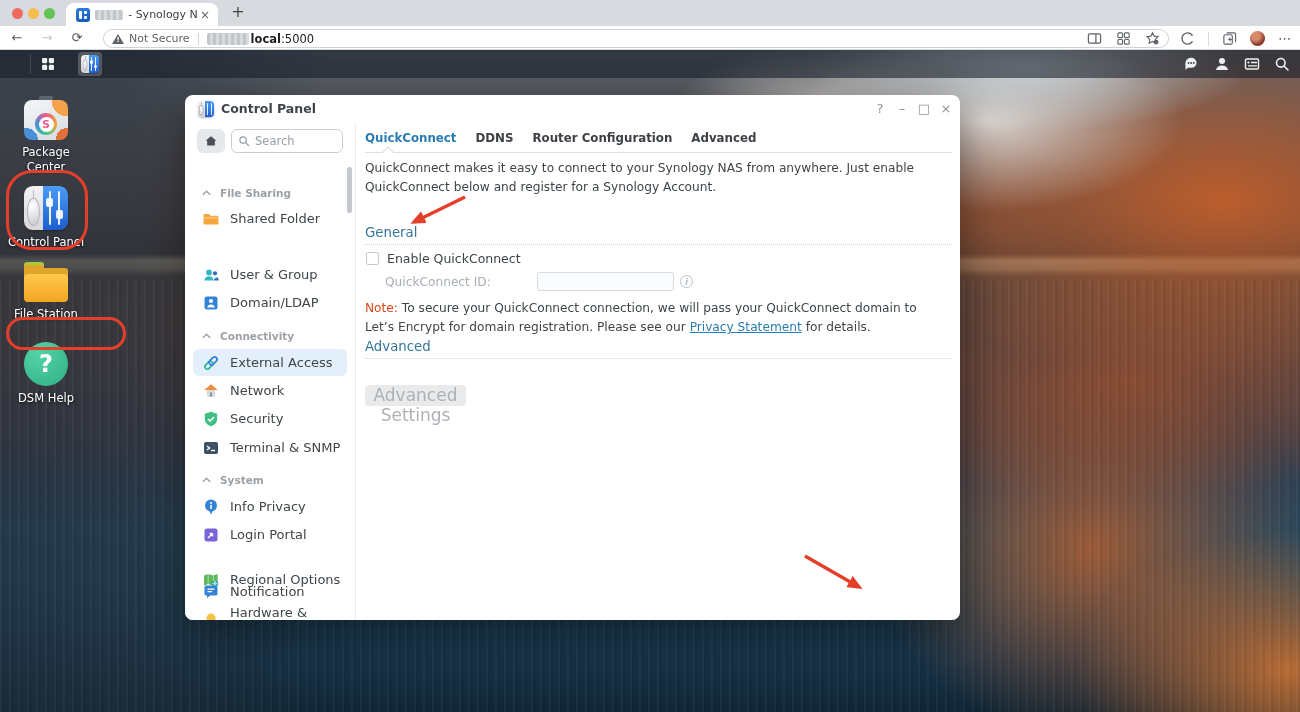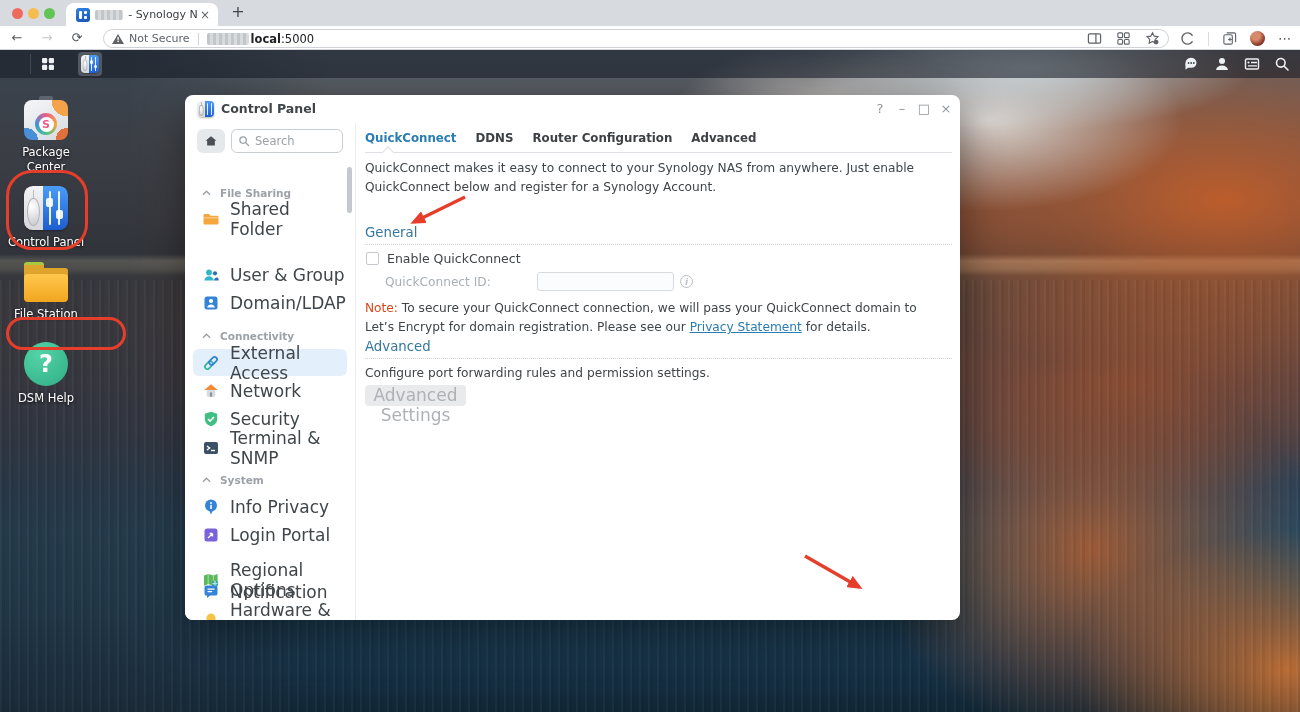--- a/index.html
+++ b/index.html
@@ -111,21 +111,21 @@
   .tb-ico { position:absolute; left:13px; top:6px; }
   .tb-title { position:absolute; left:36px; top:0; line-height:28px; font-weight:bold; font-size:12.5px; color:#3f4549; }
   .winctl { position:absolute; top:0; height:28px; line-height:27px; width:20px; text-align:center; color:#8f959b; font-size:13px; }
   .sidebar { position:absolute; left:0; top:28px; width:170px; bottom:0; background:#fff; }
   .home-btn { position:absolute; left:12px; top:6px; width:28px; height:24px; background:#e6e9ec; border-radius:6px; display:flex; align-items:center; justify-content:center; }
   .search-box { position:absolute; left:46px; top:6px; width:112px; height:24px; border:1px solid #c9ced3; border-radius:6px; display:flex; align-items:center; padding:0 6px; gap:5px; background:#fff; }
   .search-box input { border:none; outline:none; width:70px; font-size:11.5px; font-family:inherit; color:#3f4549; background:transparent; }
   .search-box input::placeholder { color:#9aa0a6; }
   .sb-scroll { position:absolute; left:162px; top:44px; width:5px; height:46px; border-radius:3px; background:#c5c8cc; }
   .sec-hd { position:absolute; left:0; width:170px; height:24px; display:flex; align-items:center; gap:9px; padding-left:17px; color:#9ba1a7; font-size:10.5px; font-weight:bold; }
-  .sb-item { position:absolute; left:8px; width:154px; height:27px; display:flex; align-items:center; gap:10px; padding-left:9px; border-radius:6px; font-size:17px; color:#3f4549; }
+  .sb-item { position:absolute; left:8px; width:154px; height:27px; display:flex; align-items:center; gap:10px; padding-left:9px; border-radius:6px; font-size:13px; color:#3f4549; }
   .sb-item.sel { background:#e3effa;align-items:center; }
   .sico { width:18px; height:18px; flex:0 0 auto; display:block; }
   .content { position:absolute; left:170px; top:28px; right:0; bottom:0; border-left:1px solid #ebedef; }
   .tabs { position:absolute; left:9px; top:8px; display:flex; gap:19px; }
   .ptab { font-size:11.8px; font-weight:bold; color:#3d4145; }
   .ptab.active { color:#2a7db3; }
   .tab-line { position:absolute; left:9px; right:8px; top:29px; height:1px; background:#dcdfe3; }
   .tab-caret { position:absolute; left:28px; top:25px; width:8px; height:8px; background:#fff; border-left:1px solid #dcdfe3; border-top:1px solid #dcdfe3; transform:rotate(45deg); }
   .desc { position:absolute; left:9px; top:36px; width:580px; font-size:12.2px; line-height:1.58; color:#3f4549; }
   .heading { position:absolute; left:9px; font-size:13.3px; color:#35779f; }
@@ -477,21 +477,20 @@
       </div>
 
       <div class="qcid-label" style="top:152px;">QuickConnect ID:</div>
       <div class="qcid-input" style="top:149px;"></div>
       <div class="info-i" style="top:152px;">i</div>
 
       <p class="note" style="top:176px;"><span class="nlab">Note:</span><span> To secure your QuickConnect connection, we will pass your QuickConnect domain to Let’s Encrypt for domain registration. Please see our </span><a>Privacy Statement</a><span> for details.</span></p>
 
       <div class="heading" style="top:216px;">Advanced</div>
       <div class="dotline" style="top:235px;"></div>
-      <div class="abs" style="left:9px; top:243px; font-size:12.2px;">Configure port forwarding rules and permission settings.</div>
       <button class="adv-btn" style="top:262px;">Advanced Settings</button>
 
     </div>
   </div>
 
   <div class="anno ring" style="left:6px; top:120px; width:82px; height:80px;"></div>
   <div class="anno ring" style="left:6px; top:267px; width:120px; height:33px; border-radius:17px; border-width:3px;"></div>
 
   <svg class="anno" style="left:398px; top:142px;" width="74" height="44" viewBox="0 0 74 44">
     <defs>

